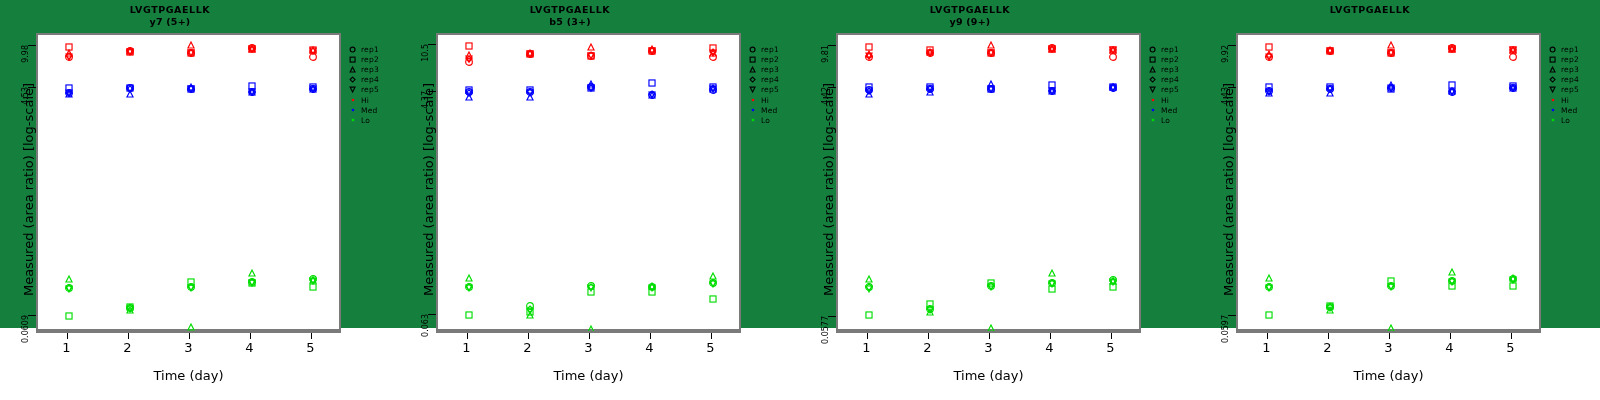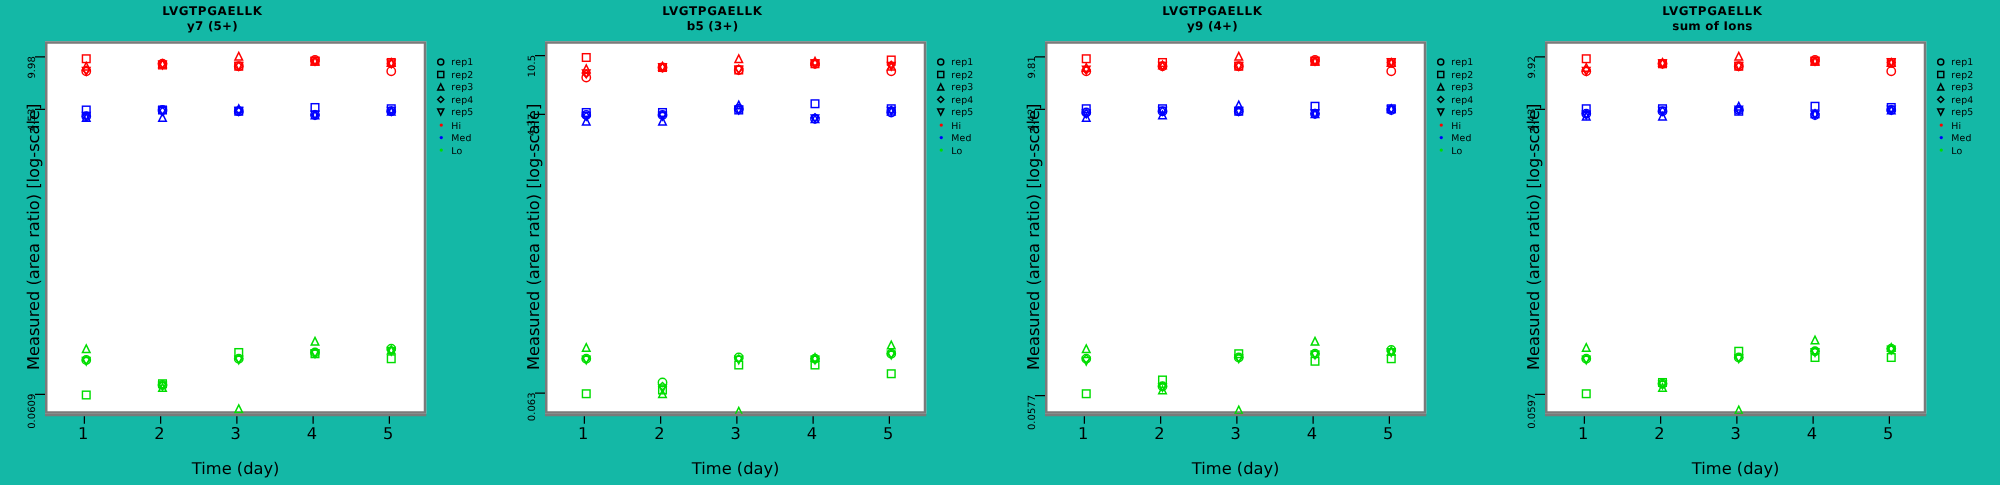--- a/index.html
+++ b/index.html
@@ -1,17 +1,17 @@
 <!DOCTYPE html>
 <html><head>
 <meta charset="utf-8">
 <style>
   html,body{margin:0;padding:0;background:#ffffff;}
   body{width:1600px;height:400px;font-family:"DejaVu Sans",sans-serif;overflow:hidden;}
-  #figure{position:relative;width:1600px;height:388px;background:#14b8a6;}
+  #figure{position:relative;width:1600px;height:328px;background:#15803d;}
   .panel{position:absolute;top:0;width:400px;height:400px;}
   .panel-1{left:0} .panel-2{left:400px} .panel-3{left:800px} .panel-4{left:1200px}
 
   
   .titles{position:absolute;left:0;top:4px;width:340px;text-align:center;}
   .title-main{font-size:9.5px;font-weight:bold;letter-spacing:.55px;color:#000;line-height:12px;}
   .title-sub{font-size:9.5px;font-weight:bold;letter-spacing:.2px;color:#000;line-height:12px;}
 
   
   .ylab{position:absolute;left:-92px;top:182px;width:240px;text-align:center;
@@ -994,21 +994,21 @@
               <circle cx="3" cy="3" r="1.3" fill="#00DD00"></circle>
             </svg>
           </span>
           <span class="legend-text">Lo</span>
         </div>
       </div>
     </div>
     <div class="panel panel-3">
       <div class="titles">
         <div class="title-main">LVGTPGAELLK</div>
-        <div class="title-sub">y9 (4+)</div>
+        <div class="title-sub">y9 (9+)</div>
       </div>
       <div class="ylab">Measured (area ratio) [log-scale]</div>
       <div class="plotbox">
         <div class="marker" style="left: 30.5px; top: 22.01px;">
           <svg width="9" height="9" viewBox="0 0 9 9">
             <circle cx="4.5" cy="4.5" r="3.35" fill="none" stroke="#FF0000" stroke-width="1.15"></circle>
           </svg>
         </div>
         <div class="marker" style="left: 30.5px; top: 11.92px;">
           <svg width="8.4" height="8.4" viewBox="0 0 8.4 8.4">
@@ -1468,21 +1468,20 @@
               <circle cx="3" cy="3" r="1.3" fill="#00DD00"></circle>
             </svg>
           </span>
           <span class="legend-text">Lo</span>
         </div>
       </div>
     </div>
     <div class="panel panel-4">
       <div class="titles">
         <div class="title-main">LVGTPGAELLK</div>
-        <div class="title-sub">sum of Ions</div>
       </div>
       <div class="ylab">Measured (area ratio) [log-scale]</div>
       <div class="plotbox">
         <div class="marker" style="left: 30.5px; top: 22.17px;">
           <svg width="9" height="9" viewBox="0 0 9 9">
             <circle cx="4.5" cy="4.5" r="3.35" fill="none" stroke="#FF0000" stroke-width="1.15"></circle>
           </svg>
         </div>
         <div class="marker" style="left: 30.5px; top: 11.79px;">
           <svg width="8.4" height="8.4" viewBox="0 0 8.4 8.4">

